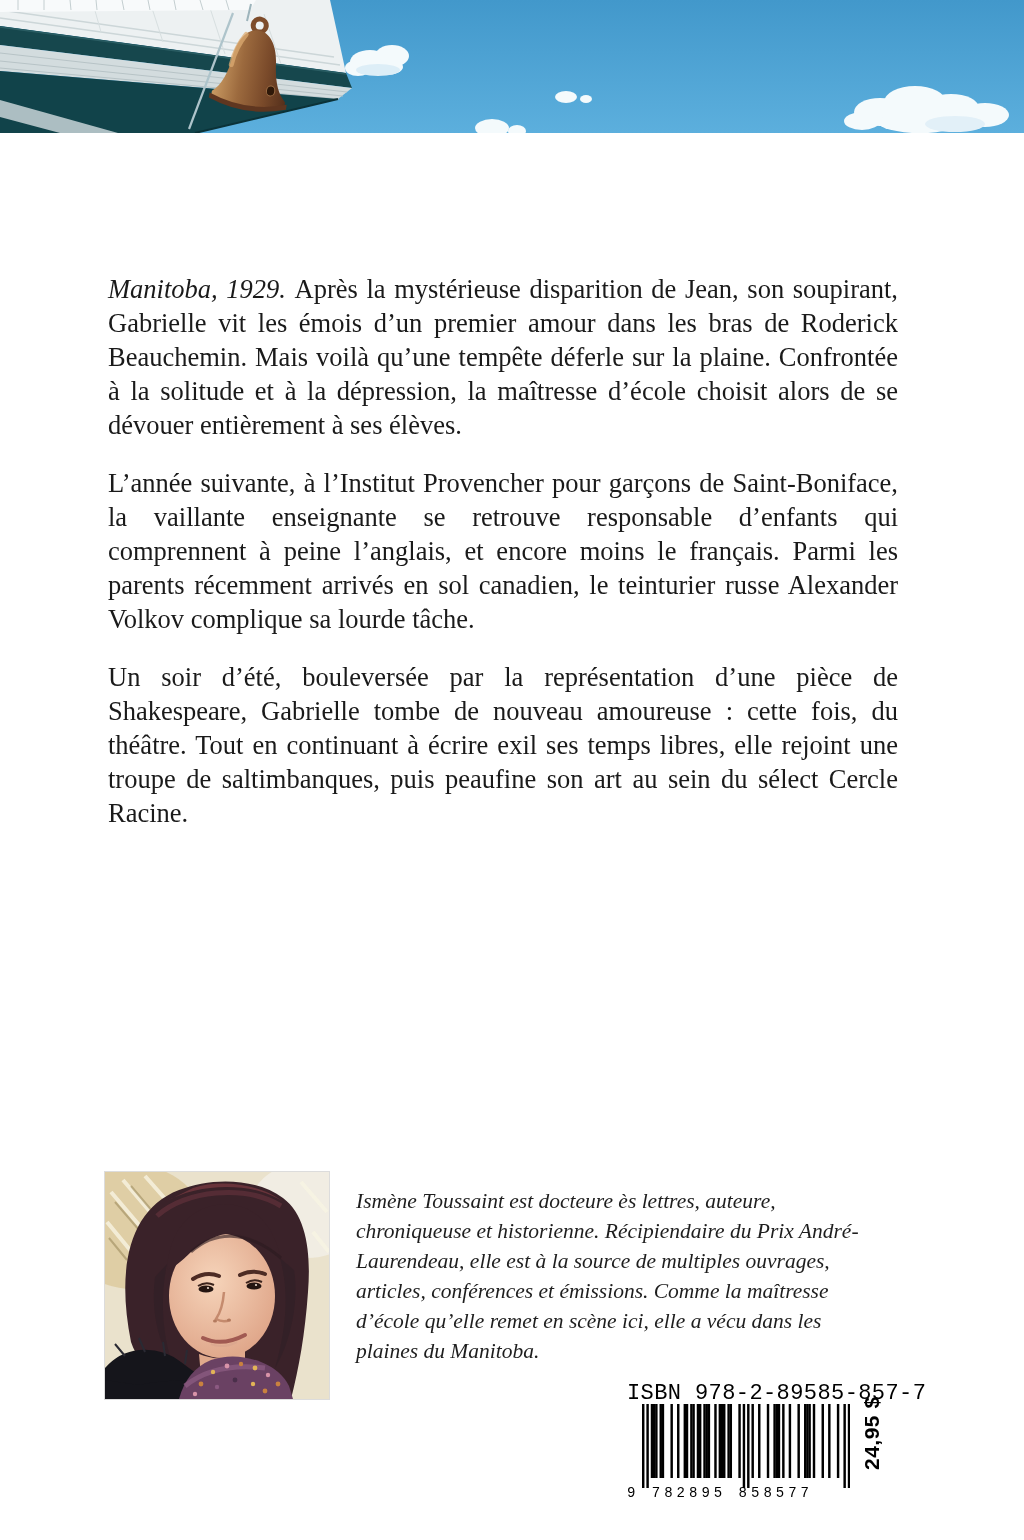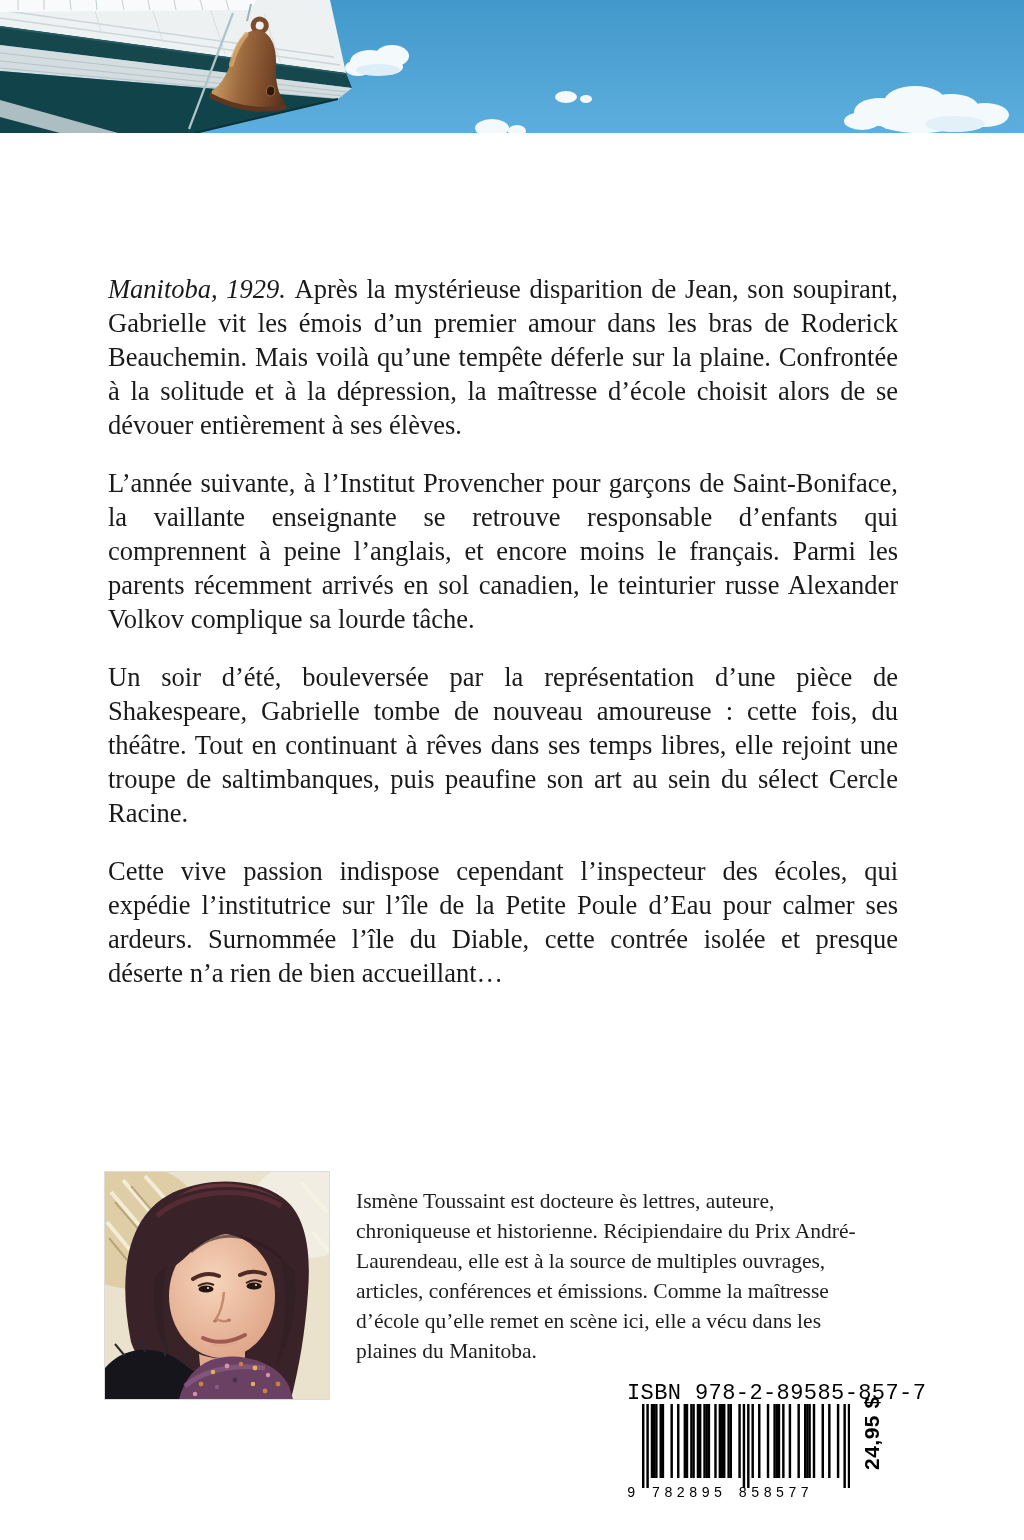--- a/index.html
+++ b/index.html
@@ -26,21 +26,21 @@
     text-align:justify;color:#1a1a1a;
   }
   .synopsis em{font-style:italic;}
   
   .photo-frame{
     position:absolute;left:105px;top:1172px;width:224px;height:227px;
     overflow:hidden;outline:1px solid #dcdcdc;background:#eae2cc;
   }
   .bio{
     position:absolute;left:356px;top:1186px;width:520px;
-    font-size:21.5px;line-height:30px;color:#1e1e1e;
+    font-style:italic;font-size:21.5px;line-height:30px;color:#1e1e1e;
     margin:0;
   }
   
   .barcode-block{
     position:absolute;left:627px;top:1384px;width:262px;height:122px;
     font-family:"Liberation Mono", monospace;color:#000;
   }
   .isbn-label{font-size:22px;line-height:19px;letter-spacing:.4px;white-space:nowrap;}
   .bars{display:block;margin:1px 0 0 15px;}
   .ean-digits{font-size:14px;line-height:18px;letter-spacing:4px;margin-top:-4px;white-space:nowrap;}
@@ -130,22 +130,21 @@
         <path d="M214,99 Q253,113 292,99 L292,104 Q253,118 214,104 Z" fill="#5f3620"></path>
         <path d="M241,36 C235,46 232,56 231,68" stroke="#dcab72" stroke-width="5" fill="none" opacity="0.75" stroke-linecap="round"></path>
         <ellipse cx="274" cy="88" rx="4.2" ry="5" fill="#2e1809" stroke="#9c6c44" stroke-width="1"></ellipse>
       </g>
     </svg>
   </div>
 
   <main class="synopsis">
       <p><em>Manitoba, 1929. </em>Après la mystérieuse disparition de Jean, son soupirant, Gabrielle vit les émois d’un premier amour dans les bras de Roderick Beauchemin. Mais voilà qu’une tempête déferle sur la plaine. Confrontée à la solitude et à la dépression, la maîtresse d’école choisit alors de se dévouer entièrement à ses élèves.</p>
       <p>L’année suivante, à l’Institut Provencher pour garçons de Saint-Boniface, la vaillante enseignante se retrouve responsable d’enfants qui comprennent à peine l’anglais, et encore moins le français. Parmi les parents récemment arrivés en sol canadien, le teinturier russe Alexander Volkov complique sa lourde tâche.</p>
-      <p>Un soir d’été, bouleversée par la représentation d’une pièce de Shakespeare, Gabrielle tombe de nouveau amoureuse : cette fois, du théâtre. Tout en continuant à rêves dans ses temps libres, elle rejoint une troupe de saltimbanques, puis peaufine son art au sein du sélect Cercle Racine.</p>
-      <p>Cette vive passion indispose cependant l’inspecteur des écoles, qui expédie l’institutrice sur l’île de la Petite Poule d’Eau pour calmer ses ardeurs. Surnommée l’île du Diable, cette contrée isolée et presque déserte n’a rien de bien accueillant…</p>
+      <p>Un soir d’été, bouleversée par la représentation d’une pièce de Shakespeare, Gabrielle tombe de nouveau amoureuse : cette fois, du théâtre. Tout en continuant à écrire exil ses temps libres, elle rejoint une troupe de saltimbanques, puis peaufine son art au sein du sélect Cercle Racine.</p>
     </main>
 
   <section>
     <div class="photo-frame">
       <svg width="224" height="227" viewBox="0 0 224 227">
         <defs>
           <radialGradient id="skinG" cx="0.42" cy="0.38" r="0.75">
             <stop offset="0" stop-color="#f6d4ba"></stop>
             <stop offset="1" stop-color="#dc9f82"></stop>
           </radialGradient>

